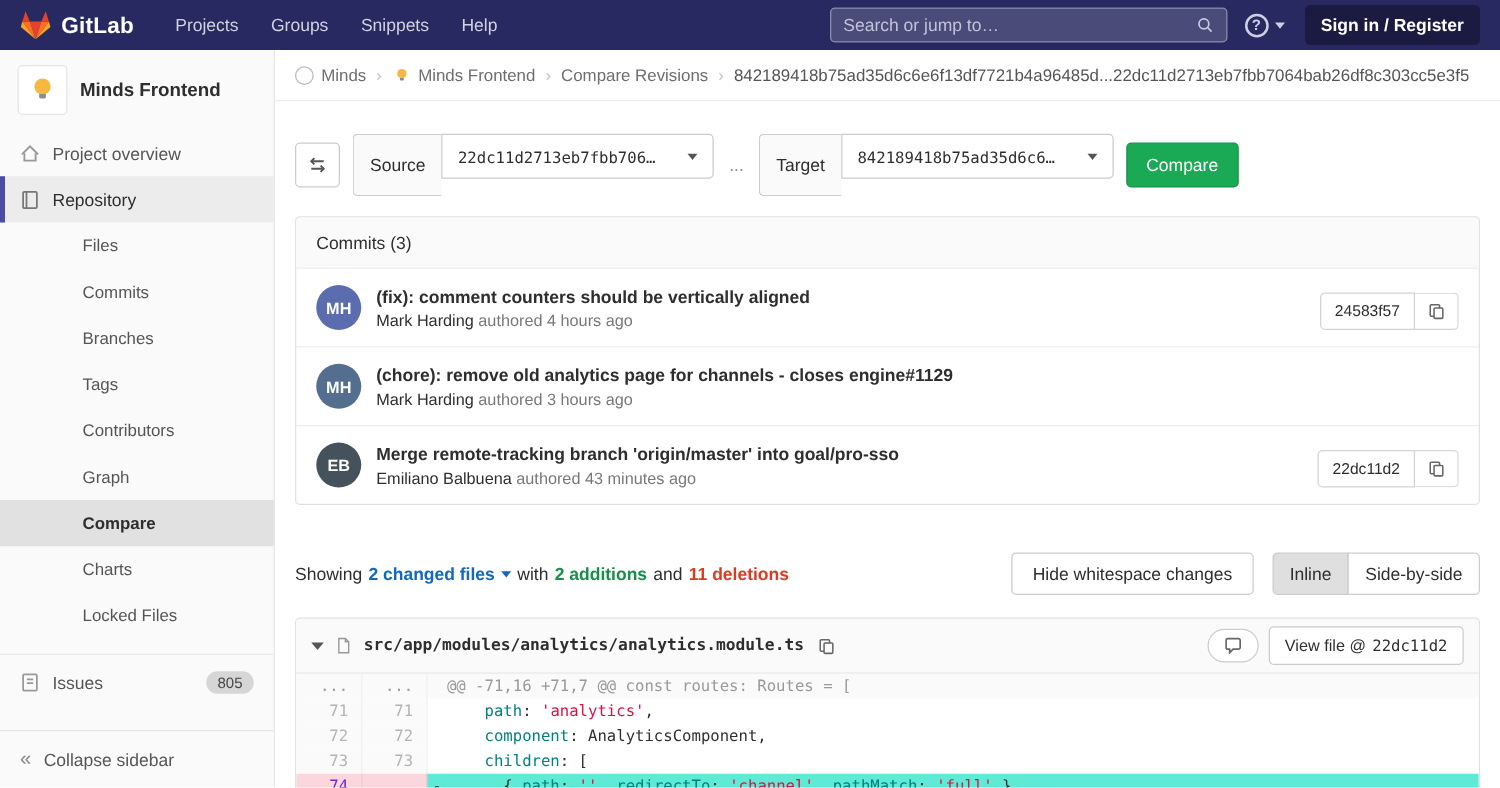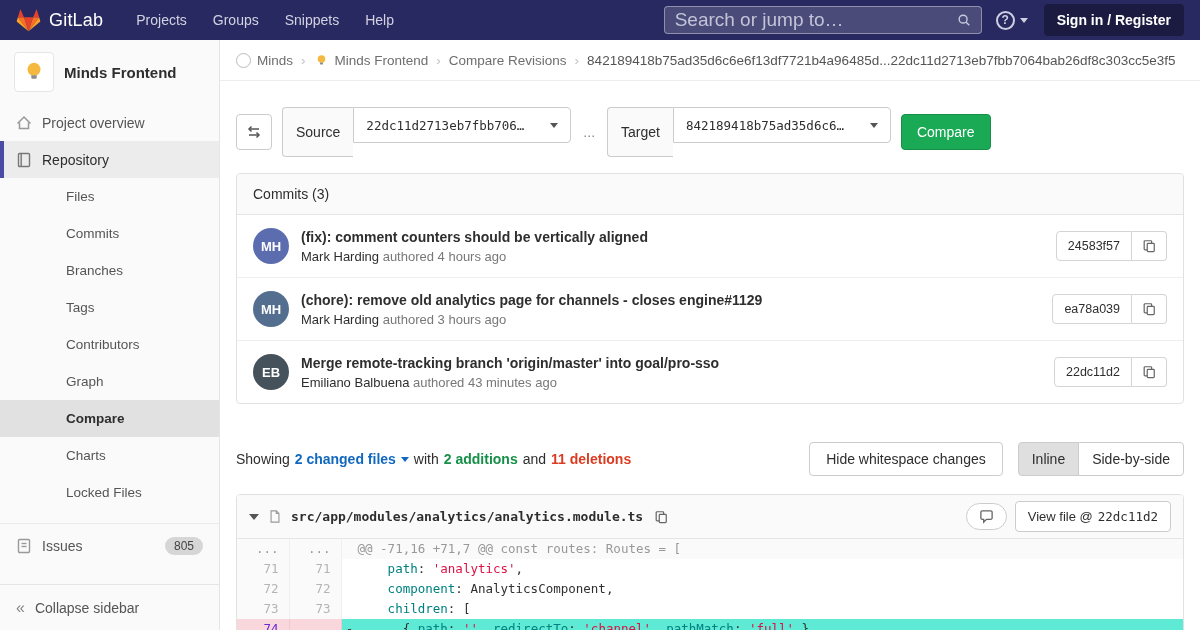--- a/index.html
+++ b/index.html
@@ -2,25 +2,25 @@
 <html><head>
 <meta charset="utf-8">
 <style>
 *{margin:0;padding:0;box-sizing:border-box}
 html,body{width:1200px;height:630px;overflow:hidden}
 body{font-family:"Liberation Sans",sans-serif;font-size:14px;color:#2e2e2e;background:#fff}
 svg{display:block}
 
 .navbar{height:40px;background:#292961;display:flex;align-items:center;padding:0 16px}
 .brand{display:flex;align-items:center;gap:8px;margin-right:20px;cursor:pointer}
-.brand-name{color:#fff;font-weight:normal;font-size:18px;letter-spacing:.2px}
+.brand-name{color:#fff;font-weight:bold;font-size:18px;letter-spacing:.2px}
 .nav-link{color:#d2d2e2;font-size:14px;padding:0 13px;line-height:40px;cursor:pointer;text-decoration:none}
 .nav-spacer{flex:1}
 .search-box{width:318px;height:28px;background:rgba(255,255,255,.16);border:1px solid rgba(255,255,255,.38);border-radius:4px;display:flex;align-items:center;padding:0 10px;margin-right:14px}
-.search-box input{flex:1;background:transparent;border:0;outline:0;color:#eef;font-size:19px;font-family:"Liberation Sans",sans-serif}
+.search-box input{flex:1;background:transparent;border:0;outline:0;color:#eef;font-size:14px;font-family:"Liberation Sans",sans-serif}
 .search-box input::placeholder{color:#c3c3d8}
 .help-menu{display:flex;align-items:center;gap:5px;margin-right:16px;cursor:pointer}
 .qmark{width:19px;height:19px;border:2px solid #cfcfe2;border-radius:50%;color:#cfcfe2;font-size:12px;font-weight:bold;display:flex;align-items:center;justify-content:center}
 .chev{width:0;height:0;border-left:4px solid transparent;border-right:4px solid transparent;border-top:5px solid #cfcfe2}
 .signin-btn{background:rgba(0,0,0,.32);color:#fff;font-weight:bold;font-size:14px;padding:8px 13px;border-radius:4px;border:0;cursor:pointer;font-family:"Liberation Sans",sans-serif}
 
 .layout{display:flex;height:590px}
 .sidebar{width:220px;background:#fafafa;border-right:1px solid #e5e5e5;position:relative;flex:none}
 .main{flex:1;min-width:0;background:#fff}
 
@@ -50,21 +50,21 @@
 .swap-btn{width:36px;height:36px;display:flex;align-items:center;justify-content:center}
 .igroup{display:flex;align-items:stretch}
 .iaddon{background:#fafafa;border:1px solid #ccc;border-right:0;border-radius:4px 0 0 4px;padding:16px 13px;display:flex;align-items:center;font-size:14px;color:#2e2e2e}
 .ref-dd{border:1px solid #ccc;border-radius:0 4px 4px 0;background:#fff;display:flex;align-items:center;justify-content:space-between;gap:16px;padding:0 12px;min-width:218px;height:36px;font-family:"DejaVu Sans Mono",monospace;font-size:12.5px;cursor:pointer}
 .caret{width:0;height:0;border-left:4px solid transparent;border-right:4px solid transparent;border-top:5px solid #555}
 .dots{color:#888;margin:0 2px}
 .compare-btn{background:#1aaa55;border:1px solid #168f48;color:#fff;padding:0 15px;height:36px;border-radius:4px;font-size:14px;cursor:pointer;font-family:"Liberation Sans",sans-serif}
 
 .panel{border:1px solid #e1e1e1;border-radius:4px}
 .panel-head{background:#fafafa;border-bottom:1px solid #e5e5e5;padding:12px 16px;font-size:14px;color:#2e2e2e;border-radius:4px 4px 0 0}
-.commit-row{display:flex;align-items:center;padding:13px 16px;border-bottom:1px solid #eee}
+.commit-row{display:flex;align-items:flex-end;padding:13px 16px;border-bottom:1px solid #eee}
 .commit-row:last-child{border-bottom:0}
 .c-avatar{width:36px;height:36px;border-radius:50%;margin-right:12px;flex:none;display:flex;align-items:center;justify-content:center;color:#fff;font-weight:bold;font-size:13px}
 .c-info{flex:1;min-width:0}
 .c-title{font-weight:bold;font-size:14px;margin-bottom:4px;cursor:pointer}
 .c-meta{font-size:13px;color:#787878}
 .c-meta .author{color:#2e2e2e;cursor:pointer}
 .sha-group{display:flex;flex:none}
 .sha-box{border:1px solid #d4d4d4;background:#fff;padding:7px 11px;font-family:Liberation Sans, sans-serif;font-size:12.5px;border-radius:4px 0 0 4px;cursor:pointer}
 .copy-btn{border:1px solid #d4d4d4;border-left:0;background:#fff;padding:0 10px;border-radius:0 4px 4px 0;display:flex;align-items:center;cursor:pointer}
 
@@ -297,29 +297,20 @@
 
         <div class="commit-row">
           <span class="c-avatar" style="background:#546e8f">MH</span>
           <div class="c-info">
             <div class="c-title">(chore): remove old analytics page for channels - closes engine#1129</div>
             <div class="c-meta">
               <span class="author">Mark Harding</span>
               <span>authored 3 hours ago</span>
             </div>
           </div>
-          <div class="sha-group">
-            <span class="sha-box">ea78a039</span>
-            <button class="copy-btn">
-              <svg width="14" height="14" viewBox="0 0 16 16" fill="none" stroke="#666" stroke-width="1.4">
-                <rect x="6" y="5" width="8" height="9.5" rx="1"></rect>
-                  <path d="M11 5V3a1 1 0 0 0-1-1H3.5a1 1 0 0 0-1 1v8.5a1 1 0 0 0 1 1H6"></path>
-              </svg>
-            </button>
-          </div>
         </div>
 
         <div class="commit-row">
           <span class="c-avatar" style="background:#45525c">EB</span>
           <div class="c-info">
             <div class="c-title">Merge remote-tracking branch 'origin/master' into goal/pro-sso</div>
             <div class="c-meta">
               <span class="author">Emiliano Balbuena</span>
               <span>authored 43 minutes ago</span>
             </div>

